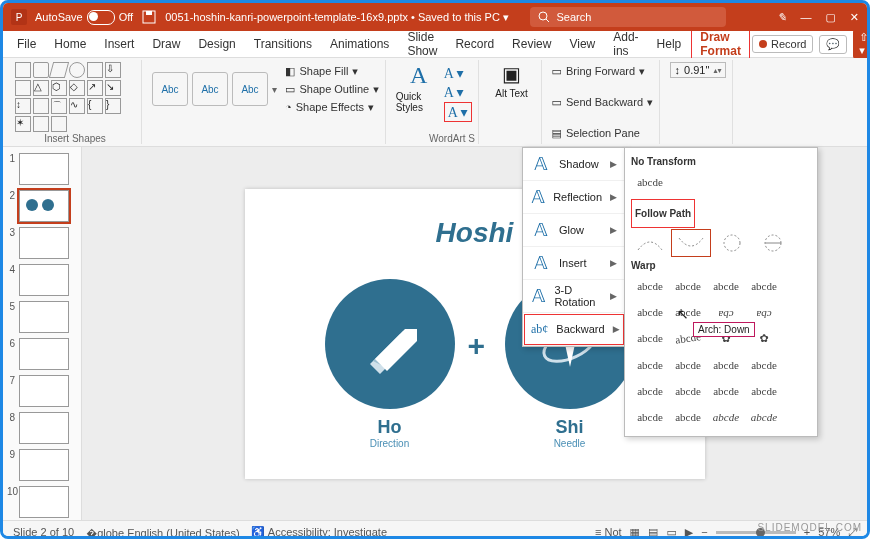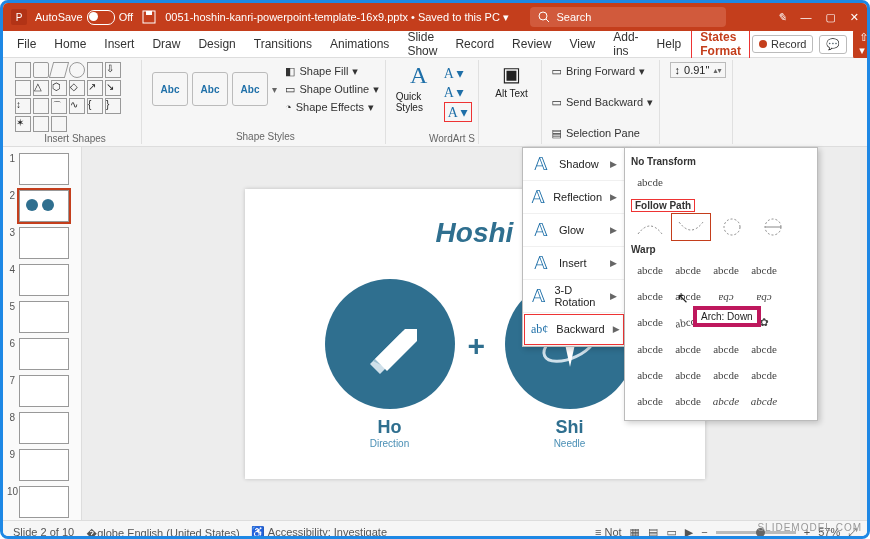--- a/index.html
+++ b/index.html
@@ -21,21 +21,21 @@
   .recbox{border:1px solid #bbb;border-radius:3px;padding:2px 6px;font-size:11px;display:flex;gap:4px;align-items:center;}
   .reddot{width:8px;height:8px;border-radius:50%;background:#c43e1c;}
   .sharebox{background:#c43e1c;color:#fff;border-radius:3px;padding:2px 6px;font-size:11px;}
   
   .ribbon{height:84px;background:#f6f6f6;border-bottom:1px solid #ddd;display:flex;align-items:stretch;padding:2px 6px;gap:4px;position:relative;}
   .group{border-right:1px solid #e0e0e0;padding:2px 6px;display:flex;flex-direction:column;justify-content:space-between;}
   .group .label{font-size:10px;color:#666;text-align:center;margin-top:1px;}
   .shapesgrid{display:flex;flex-wrap:wrap;gap:2px;width:120px;align-content:flex-start;}
   .shapesgrid span{width:14px;height:14px;border:1px solid #999;font-size:10px;display:inline-block;}
   .stylebox{display:flex;gap:4px;align-items:center;}
-  .sb{width:34px;height:32px;border:1px solid #bbb;border-radius:3px;display:flex;align-items:center;justify-content:center;font-size:10px;color:#1e6fa8;font-weight:bold;}
+  .sb{width:34px;height:32px;border:1px solid #bbb;border-radius:3px;display:flex;align-items:center;justify-content:center;font-size:10px;color:#1e6fa8;}
   .opt{display:flex;align-items:center;gap:4px;font-size:11px;color:#333;height:18px;}
   .bigbtn{display:flex;flex-direction:column;align-items:center;justify-content:center;width:46px;gap:2px;font-size:10px;}
   .bigbtn .glyph{font-family:serif;font-size:24px;color:#1e6fa8;}
   .sizebox{border:1px solid #bbb;padding:1px 4px;font-size:11px;display:flex;gap:4px;align-items:center;}
   .redmark{border:1px solid #e33;}
   
   .workspace{display:flex;height:calc(100% - 28px - 26px - 84px - 22px);position:relative;}
   .thumbcol{width:70px;background:#fafafa;border-right:1px solid #ddd;overflow:auto;padding:6px 4px;display:flex;flex-direction:column;gap:5px;}
   .thumb{display:flex;gap:4px;align-items:flex-start;font-size:10px;color:#555;}
   .thumb .num{width:8px;text-align:right;}
@@ -59,23 +59,23 @@
   .flyout{position:absolute;top:0;left:440px;width:102px;background:#fff;border:1px solid #bbb;box-shadow:2px 2px 6px rgba(0,0,0,.2);z-index:5;}
   .flyout .row{display:flex;align-items:center;gap:8px;height:32px;padding:0 8px;font-size:11px;border-bottom:1px solid #f0f0f0;}
   .flyout .row .fic{font-family:serif;font-size:18px;color:#1e6fa8;width:20px;text-align:center;}
   .flyout .row .arrow{margin-left:auto;color:#666;font-size:9px;}
   .flyout .row.mark{outline:1px solid #e33;outline-offset:-2px;}
   
   .gallery{position:absolute;top:0;left:542px;width:180px;background:#fff;border:1px solid #bbb;box-shadow:2px 2px 6px rgba(0,0,0,.2);z-index:5;padding:4px 6px 6px;}
   .gallery h5{margin:4px 0 2px;font-size:10px;font-weight:600;color:#333;}
   .gallery .cell{display:inline-flex;width:38px;height:26px;align-items:center;justify-content:center;font-family:serif;font-size:11px;color:#444;}
   .gallery .celltxt{font-family:serif;}
-  .tooltip{position:absolute;font-size:10px;background:#fff;border:4px solid #be185d;padding:1px 4px;top:92px;left:62px;z-index:6;}
+  .tooltip{position:absolute;font-size:10px;background:#fff;border:1px solid #be185d;padding:1px 4px;top:92px;left:62px;z-index:6;}
   .cursor{position:absolute;top:76px;left:46px;font-size:14px;z-index:7;}
-  .sectredmark{display:inline-block;border:1px solid #e33;padding:0 3px;}
+  .sectredmark{display:inline-block;border:1px solid #e33;padding:8px 3px;}
   
   .wm{position:absolute;bottom:6px;right:8px;font-size:10px;letter-spacing:1px;color:#999;}
   svg{display:block;}
 </style>
 </head>
 <body>
 
 <div class="frame">
 
   <div class="titlebar">
@@ -123,21 +123,21 @@
     <span class="tab">Draw</span>
     <span class="tab">Design</span>
     <span class="tab">Transitions</span>
     <span class="tab">Animations</span>
     <span class="tab">Slide Show</span>
     <span class="tab">Record</span>
     <span class="tab">Review</span>
     <span class="tab">View</span>
     <span class="tab">Add-ins</span>
     <span class="tab">Help</span>
-    <span class="tab active">States Format</span>
+    <span class="tab active">Draw Format</span>
     <span class="recordbtn">
       <span class="recbox">
           <span class="reddot"></span>
           <span>Record</span>
         </span>
       <span class="recbox">💬</span>
       <span class="sharebox">⇧ ▾</span>
     </span>
   </div>
 
@@ -175,21 +175,20 @@
           <span class="sb">Abc</span>
           <span class="sb">Abc</span>
           <span style="font-size:10px;color:#666">▾</span>
         </div>
         <div>
           <div class="opt"><span>◧</span><span>Shape Fill</span> ▾</div>
           <div class="opt"><span>▭</span><span>Shape Outline</span> ▾</div>
           <div class="opt"><span>◔</span><span>Shape Effects</span> ▾</div>
         </div>
       </div>
-      <div class="label">Shape Styles</div>
     </div>
     <div class="group" style="flex-direction:row;gap:2px;align-items:flex-start">
       <div class="bigbtn">
           <span class="glyph">A</span>
           <span>Quick Styles</span>
         </div>
       <div style="display:flex;flex-direction:column;gap:1px;margin-top:2px">
         <span class="opt" style="font-family:serif;font-size:14px;color:#1e6fa8">A ▾</span>
         <span class="opt" style="font-family:serif;font-size:14px;color:#1e6fa8">A ▾</span>
         <span class="opt redmark" style="font-family:serif;font-size:14px;color:#1e6fa8;padding:0 3px">A ▾</span>

